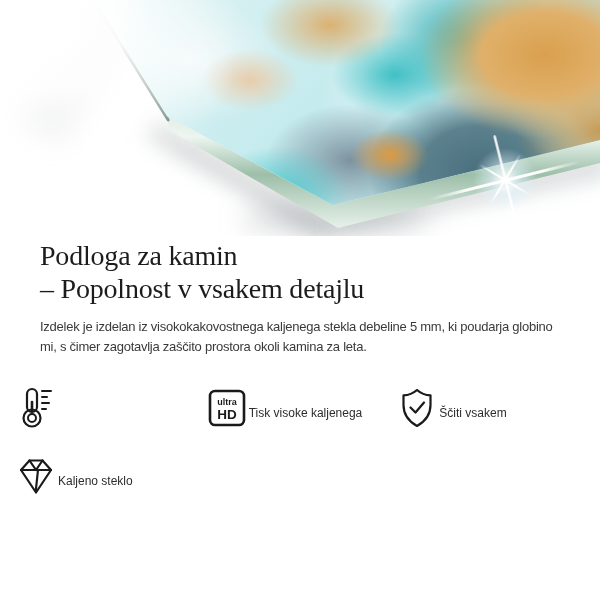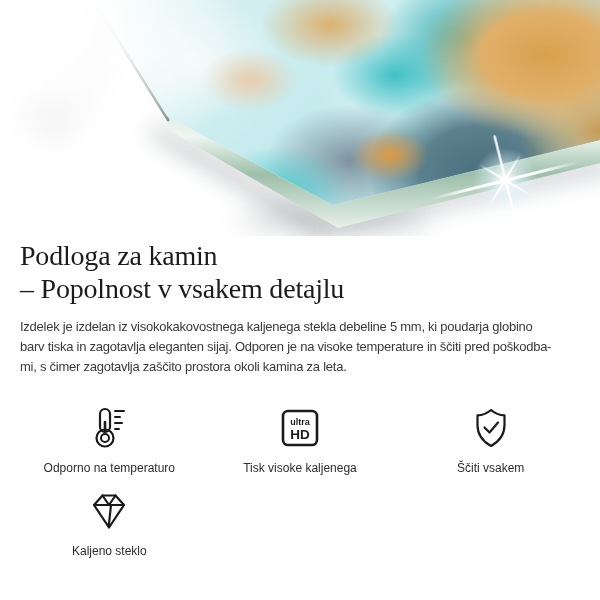--- a/index.html
+++ b/index.html
@@ -51,29 +51,29 @@
   .sparkle .glow{position:absolute;left:-35px;top:-35px;width:70px;height:70px;border-radius:50%;
     background:radial-gradient(circle,#fff 0%,rgba(225,243,252,.55) 30%,rgba(225,243,252,0) 65%);}
   .sparkle .rays{position:absolute;left:0;top:0;transform:rotate(-14deg);}
   .sparkle .ray{position:absolute;background:linear-gradient(90deg,rgba(190,225,240,0),rgba(255,255,255,.95) 25%,#fff 50%,rgba(255,255,255,.95) 75%,rgba(190,225,240,0));border-radius:2px;filter:blur(.4px);}
   .ray-h{left:-78px;top:-1.5px;width:156px;height:3px;}
   .ray-v{left:-1.5px;top:-46px;width:3px;height:92px;background:linear-gradient(180deg,rgba(190,225,240,0),rgba(255,255,255,.95) 25%,#fff 50%,rgba(255,255,255,.95) 75%,rgba(190,225,240,0));}
   .ray-d1{left:-30px;top:-1px;width:60px;height:2px;transform:rotate(45deg);}
   .ray-d2{left:-30px;top:-1px;width:60px;height:2px;transform:rotate(-45deg);}
 
   
-  .content{padding:0 20px;}
+  .content{padding:0 40px;}
   .title{font-family:"Liberation Serif","DejaVu Serif",serif;font-weight:400;color:#1c1c1c;
     font-size:28px;line-height:33px;margin:3px 0 12px;letter-spacing:-.2px;}
   .desc{color:#3a3a3a;font-size:13px;line-height:20px;letter-spacing:-.25px;}
   .desc div{white-space:nowrap;}
 
   
   .features{margin:28px 14px 0;display:grid;grid-template-columns:1fr 1fr 1fr;row-gap:12px;}
-  .feature{display:flex;flex-direction:column;align-items:center;}
+  .feature{display:flex;flex-direction:row;align-items:center;}
   .icon-box{height:46px;display:flex;align-items:center;justify-content:center;margin-bottom:10px;}
   .feature-label{font-size:12px;color:#2d2d2d;line-height:15px;text-align:center;}
   .icon-svg{stroke:#1a1a1a;fill:none;stroke-width:2.2;stroke-linecap:round;stroke-linejoin:round;}
   .svg-badge-text{font-family:"Liberation Sans",sans-serif;font-weight:bold;fill:#1a1a1a;stroke:none;}
 </style>
 </head>
 <body>
 
 <div class="page">
 
@@ -98,41 +98,39 @@
   </div>
 
   <div class="content">
     <h1 class="title">
       <span>Podloga za kamin</span><br>
       <span>– Popolnost v vsakem detajlu</span>
     </h1>
 
     <div class="desc">
       <div>Izdelek je izdelan iz visokokakovostnega kaljenega stekla debeline 5 mm, ki poudarja globino</div>
-      <div>barv tiska in zagotavlja eleganten sijaj. Odporen je na visoke temperature in ščiti pred poškodba-</div>
       <div>mi, s čimer zagotavlja zaščito prostora okoli kamina za leta.</div>
     </div>
   </div>
 
   <div class="features">
 
     <div class="feature">
       <div class="icon-box">
         <svg class="icon-svg" width="44" height="44" viewBox="0 0 44 44">
           <rect x="13" y="3" width="10" height="23" rx="5"></rect>
           <circle cx="18" cy="32" r="8.5"></circle>
           <circle cx="18" cy="32" r="4" stroke-width="2"></circle>
           <line x1="18" y1="16" x2="18" y2="25" stroke-width="2.6"></line>
           <line x1="28" y1="5" x2="37" y2="5" stroke-width="2"></line>
           <line x1="28" y1="11" x2="33" y2="11" stroke-width="2"></line>
           <line x1="28" y1="17" x2="35" y2="17" stroke-width="2"></line>
           <line x1="28" y1="23" x2="32" y2="23" stroke-width="2"></line>
         </svg>
       </div>
-      <div class="feature-label">Odporno na temperaturo</div>
     </div>
 
     <div class="feature">
       <div class="icon-box">
         <svg class="icon-svg" width="44" height="44" viewBox="0 0 44 44">
           <rect x="5" y="5" width="34" height="34" rx="5" stroke-width="2.6"></rect>
           <text class="svg-badge-text" x="22" y="19" font-size="9" text-anchor="middle">ultra</text>
           <text class="svg-badge-text" x="22" y="33" font-size="13.5" text-anchor="middle">HD</text>
         </svg>
       </div>

